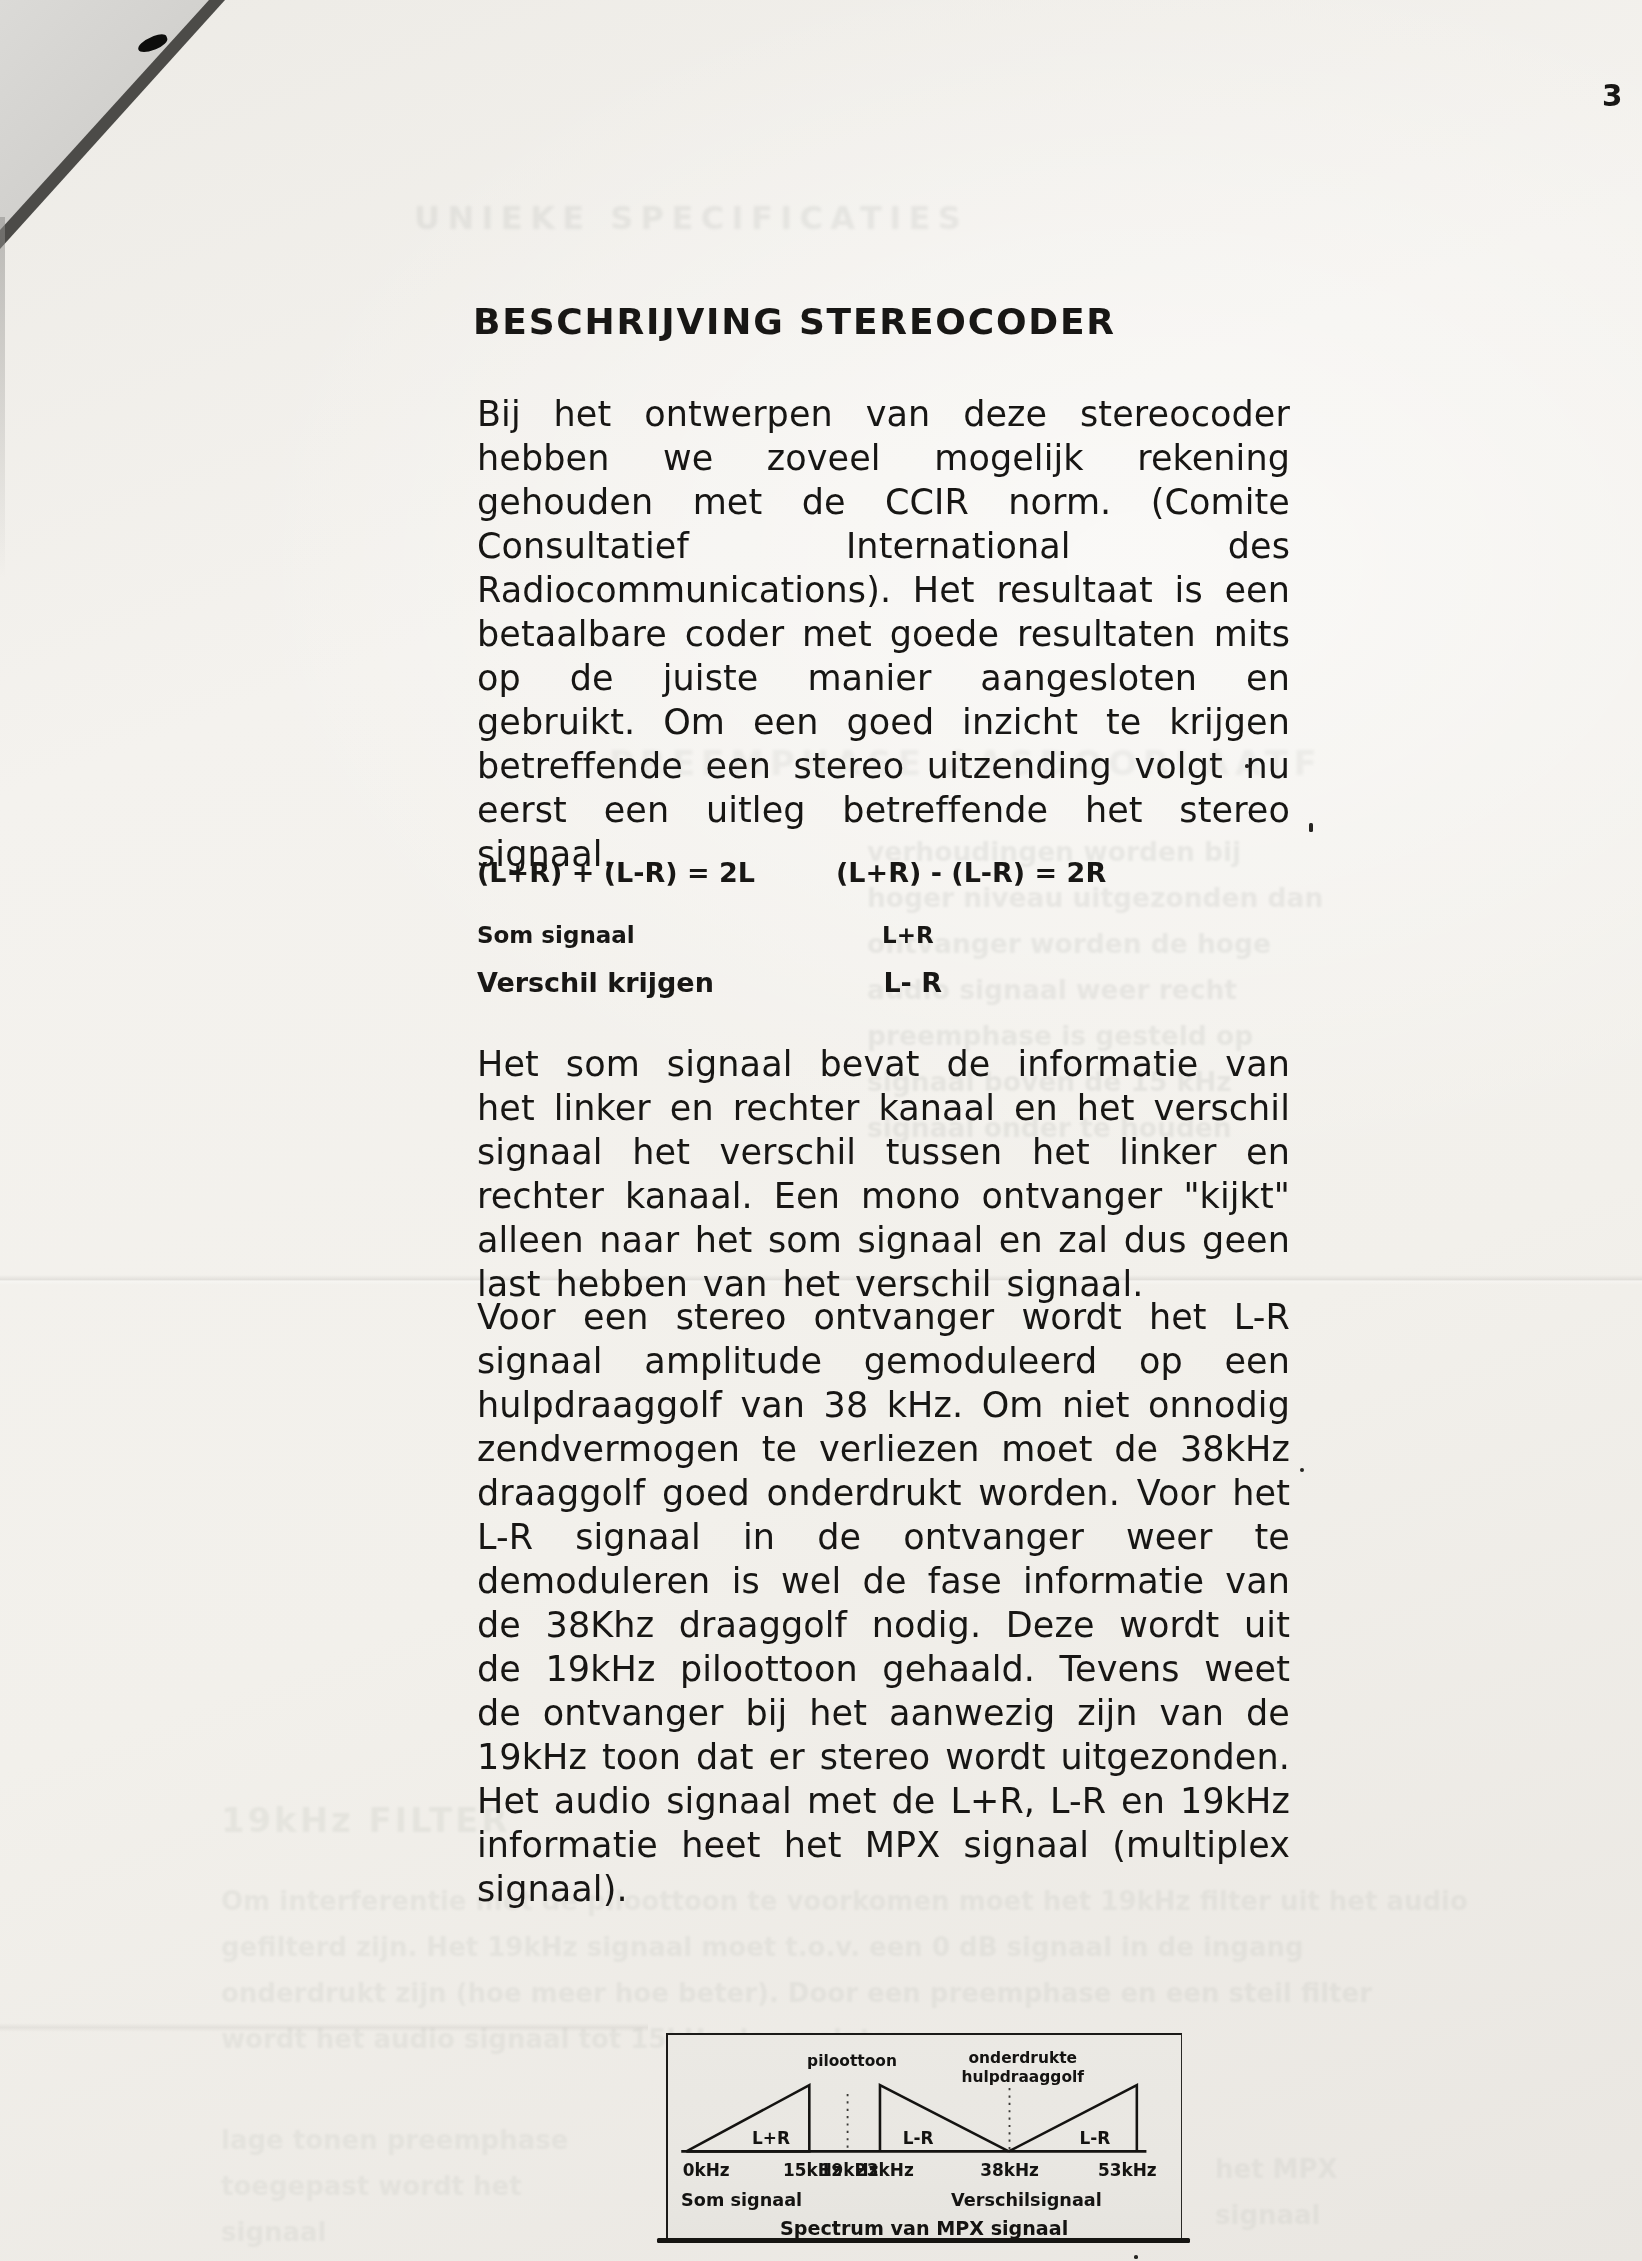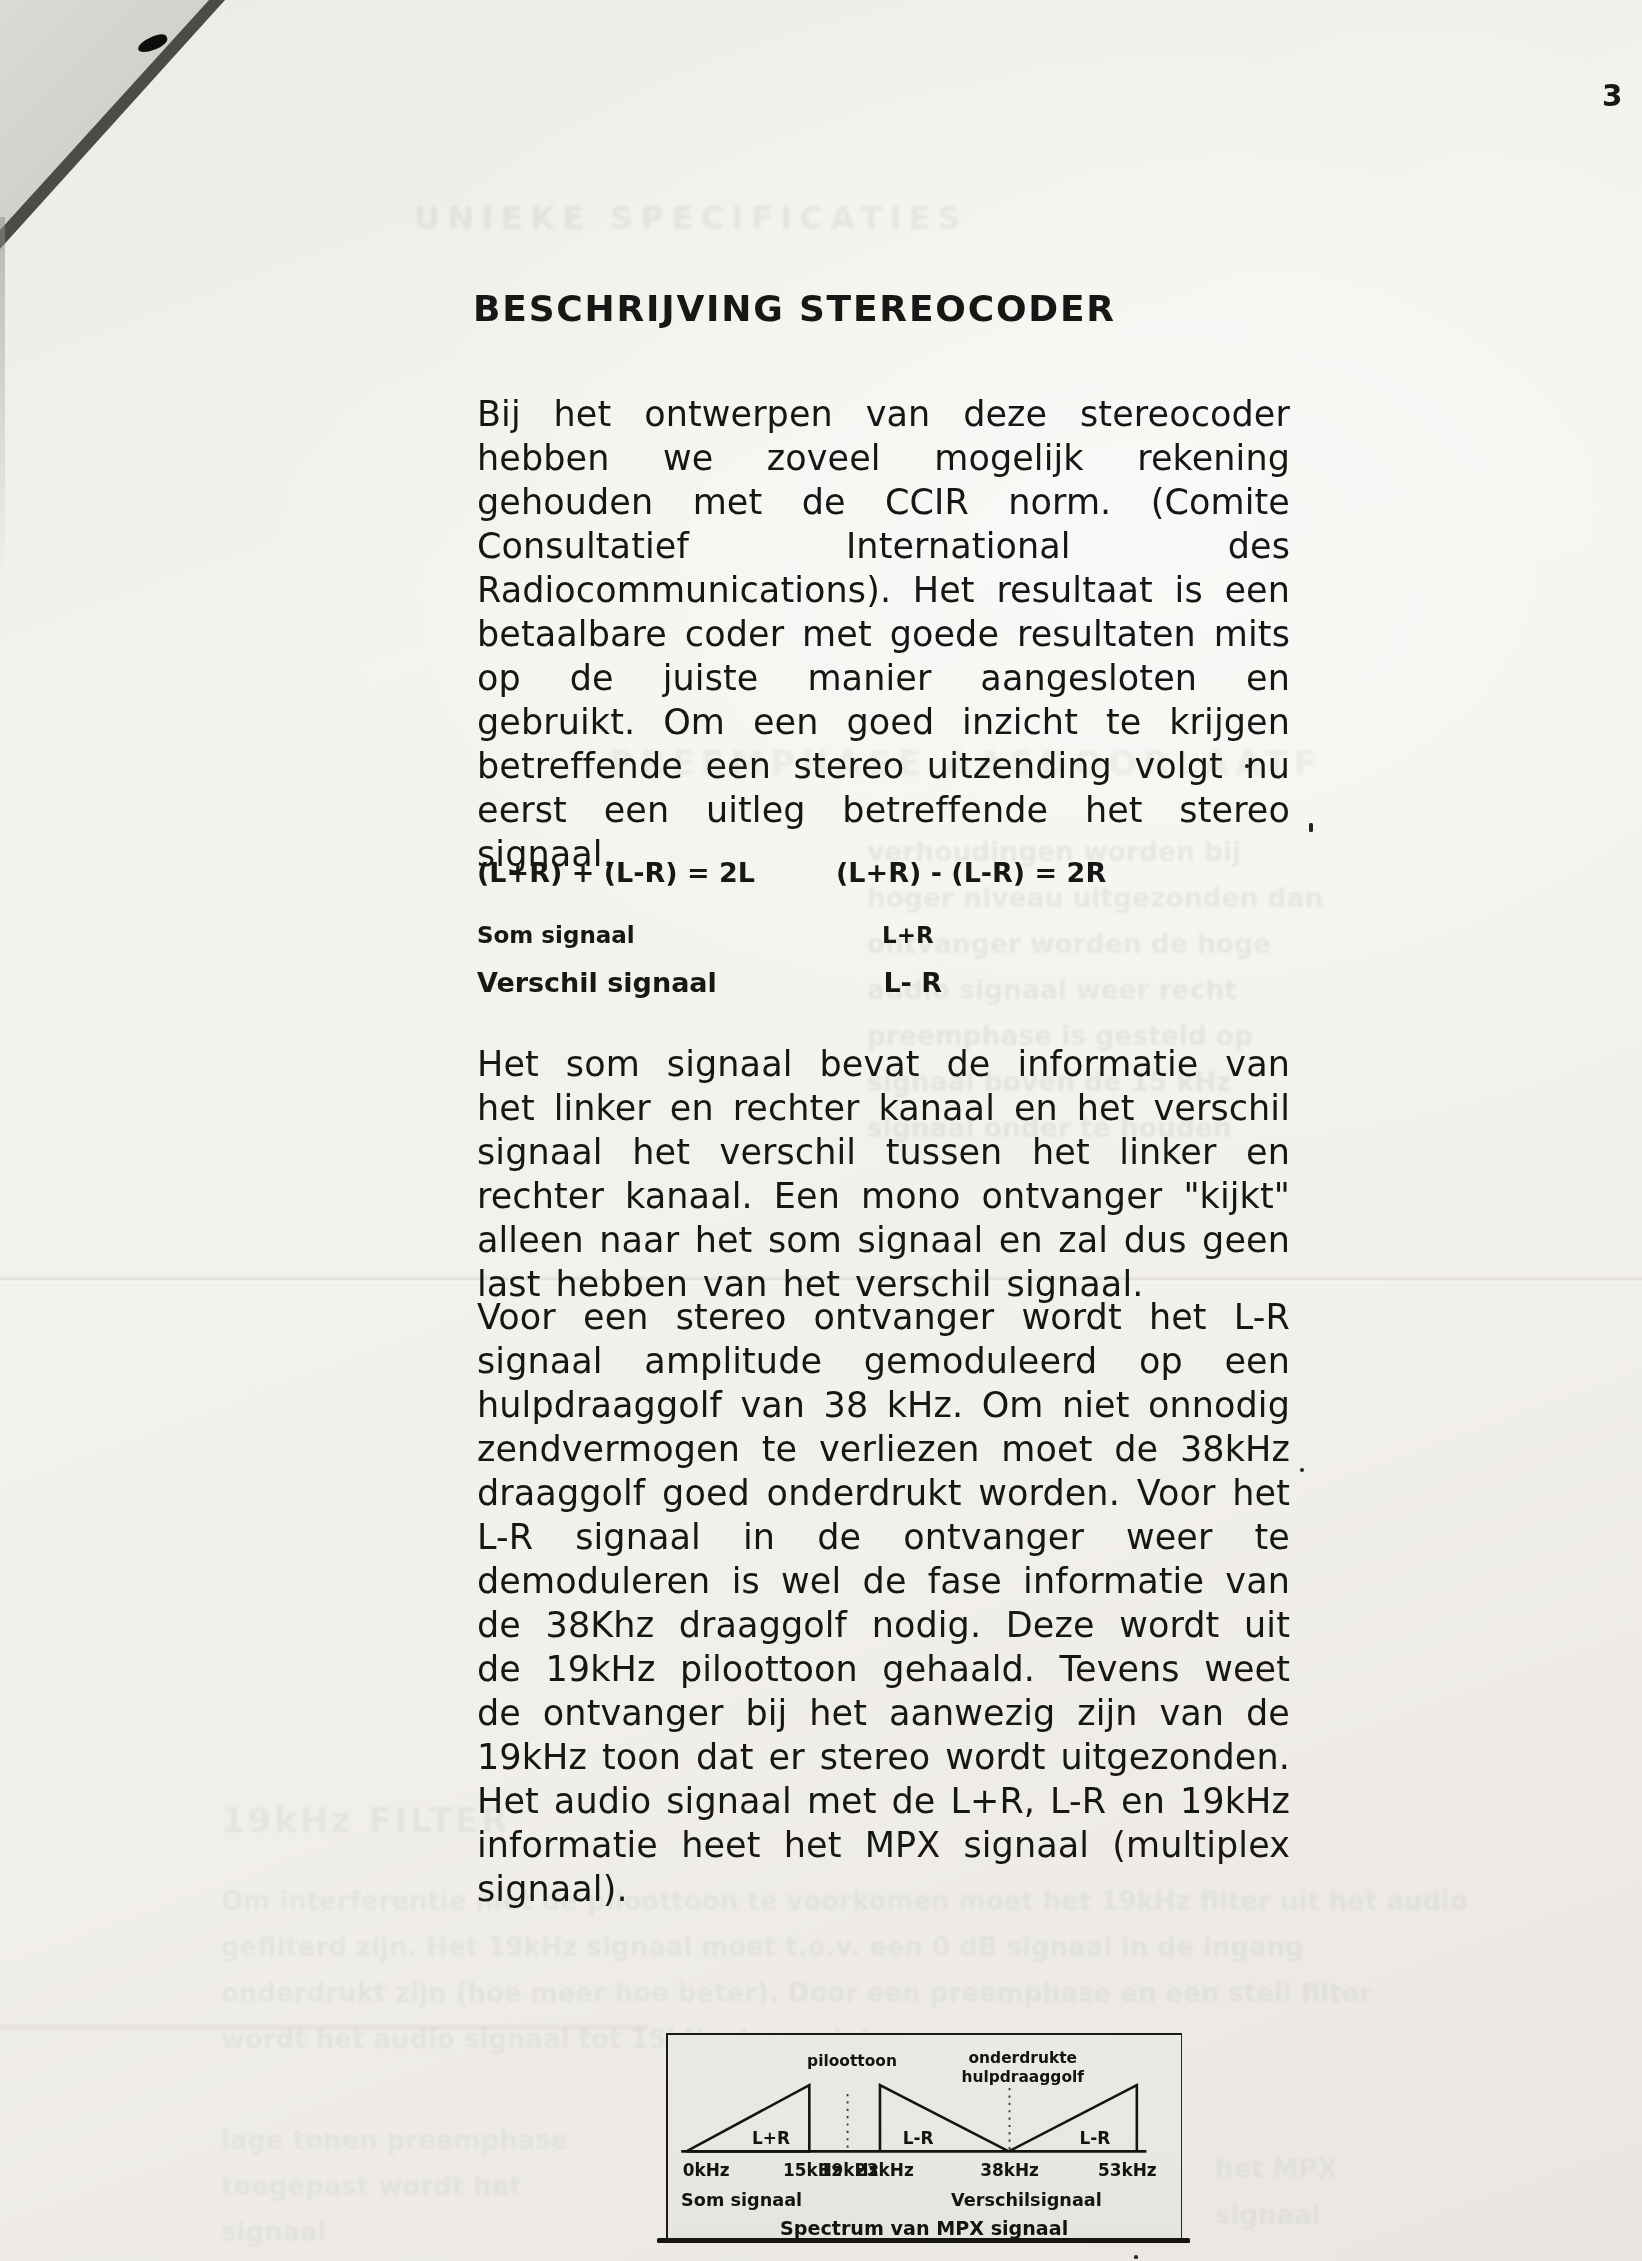--- a/index.html
+++ b/index.html
@@ -85,36 +85,36 @@
 onderdrukt zijn (hoe meer hoe beter). Door een preemphase en een steil filter
 wordt het audio signaal tot 15kHz doorgelaten</div>
   <div class="ghost" style="left:221px;top:2117px;width:427px;font-size:26px;line-height:46px;opacity:.10;filter:blur(1.3px);color:#8c948c;">lage tonen preemphase
 toegepast wordt het
 signaal</div>
   <div class="ghost" style="left:1215px;top:2146px;width:383px;font-size:26px;line-height:46px;opacity:.10;filter:blur(1.3px);color:#8c948c;">het MPX
 signaal</div>
 
   <div class="abs bold" style="left:1602px;top:79px;font-size:29.4px;">3</div>
 
-  <div class="abs bold" style="left:473px;top:288px;font-size:36px;letter-spacing:1.8px;">BESCHRIJVING STEREOCODER</div>
+  <div class="abs bold" style="left:473px;top:301px;font-size:36px;letter-spacing:1.8px;">BESCHRIJVING STEREOCODER</div>
 
   <div class="abs body-text" style="left:477px;top:392px;width:813px;">Bij het ontwerpen van deze stereocoder hebben we zoveel mogelijk rekening gehouden met de CCIR norm. (Comite Consultatief International des Radiocommunications). Het resultaat is een betaalbare coder met goede resultaten mits op de juiste manier aangesloten en gebruikt. Om een goed inzicht te krijgen betreffende een stereo uitzending volgt nu eerst een uitleg betreffende het stereo signaal.</div>
 
 
   <div class="abs bold" style="left:477px;top:846px;font-size:27px;display:flex;gap:81px;margin-top:11px;">
     <span>(L+R) + (L-R) = 2L</span>
     <span>(L+R) - (L-R) = 2R</span>
   </div>
 
   <div class="abs bold" style="left:477px;top:922px;font-size:23px;">
     <span style="display:inline-block;width:397px;">Som signaal</span>
     <span>L+R</span>
   </div>
   <div class="abs bold" style="left:477px;top:967px;font-size:27px;">
-    <span style="display:inline-block;width:397px;">Verschil signaal</span>
+    <span style="display:inline-block;width:397px;">Verschil krijgen</span>
     <span>L- R</span>
   </div>
 
   <div class="abs body-text" style="left:477px;top:1042px;width:813px;">Het som signaal bevat de informatie van het linker en rechter kanaal en het verschil signaal  het verschil tussen het linker en rechter kanaal. Een mono ontvanger "kijkt" alleen naar het som signaal en zal dus geen last hebben van het verschil signaal.</div>
 
   <div class="abs body-text" style="left:477px;top:1295px;width:813px;">Voor een stereo ontvanger wordt het L-R signaal amplitude gemoduleerd op een hulpdraaggolf van 38 kHz. Om niet onnodig zendvermogen te verliezen moet de 38kHz draaggolf goed onderdrukt worden. Voor het L-R signaal in de ontvanger weer te demoduleren is wel de fase informatie van de 38Khz draaggolf nodig. Deze wordt uit de 19kHz piloottoon gehaald. Tevens weet de ontvanger bij het aanwezig zijn van de 19kHz toon dat er stereo wordt uitgezonden. Het audio signaal met de L+R, L-R en 19kHz informatie heet het MPX signaal (multiplex signaal).</div>
 
   <div class="speck" style="left:1245px;top:764px;width:3.7px;height:3.7px;"></div>
   <div class="speck" style="left:1309px;top:823px;width:3.7px;height:8.8px;border-radius:1.5px;"></div>
   <div class="speck" style="left:1300px;top:1468px;width:4.4px;height:4.4px;"></div>

